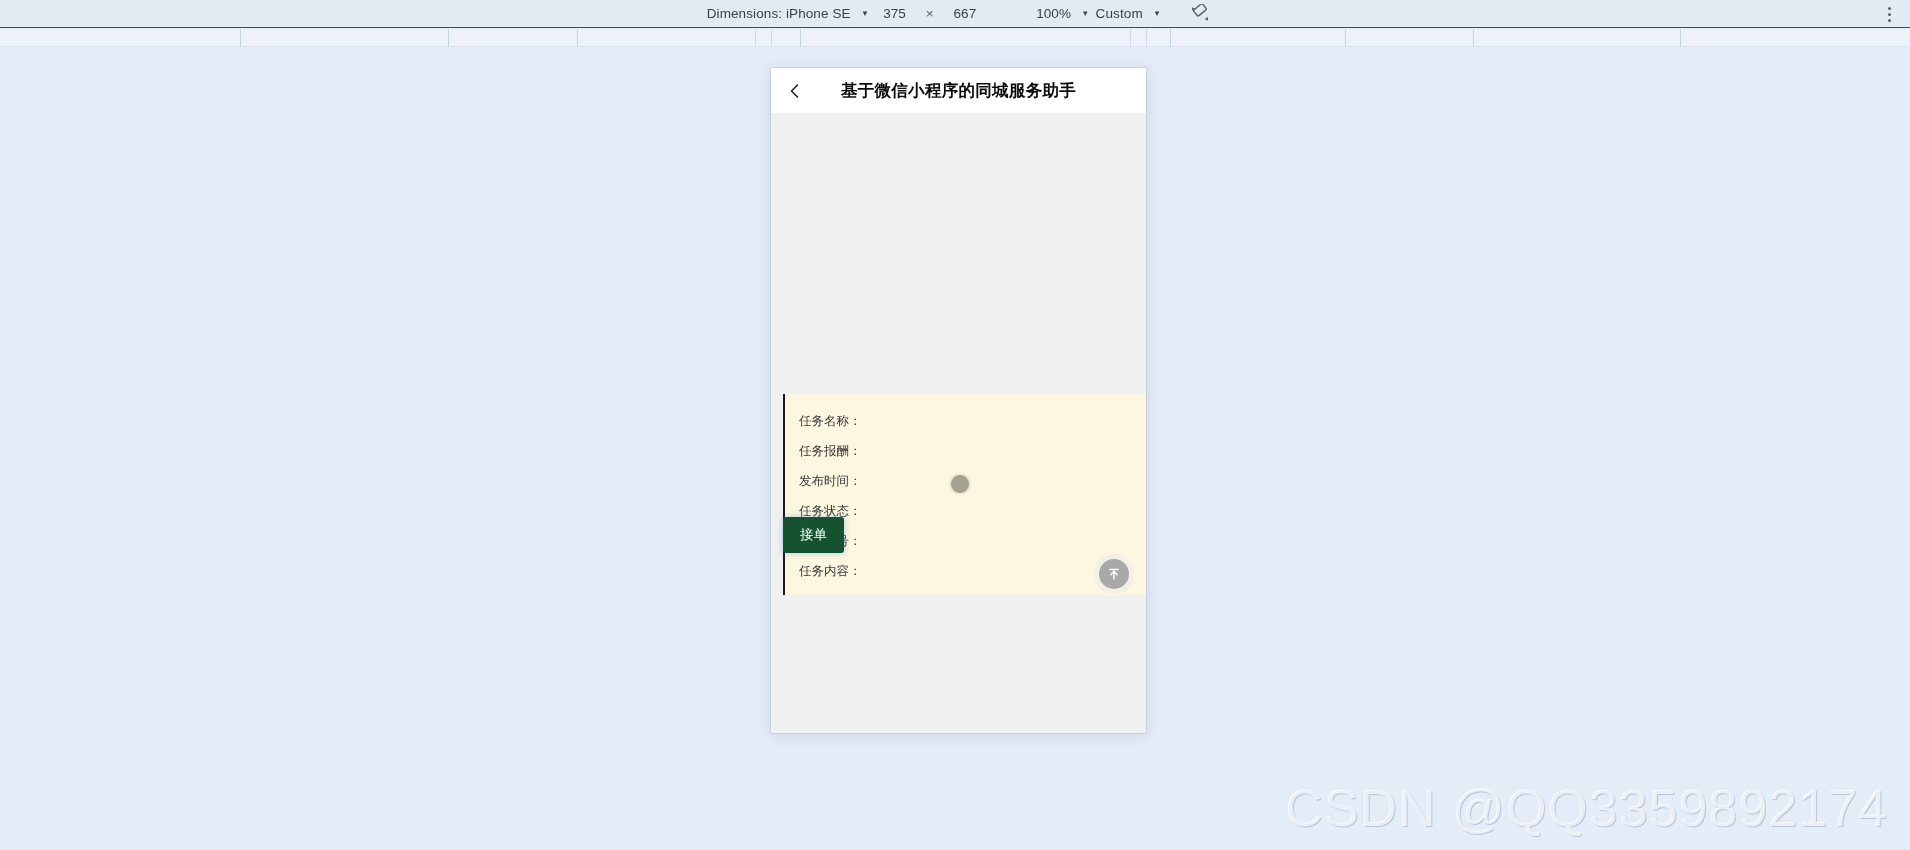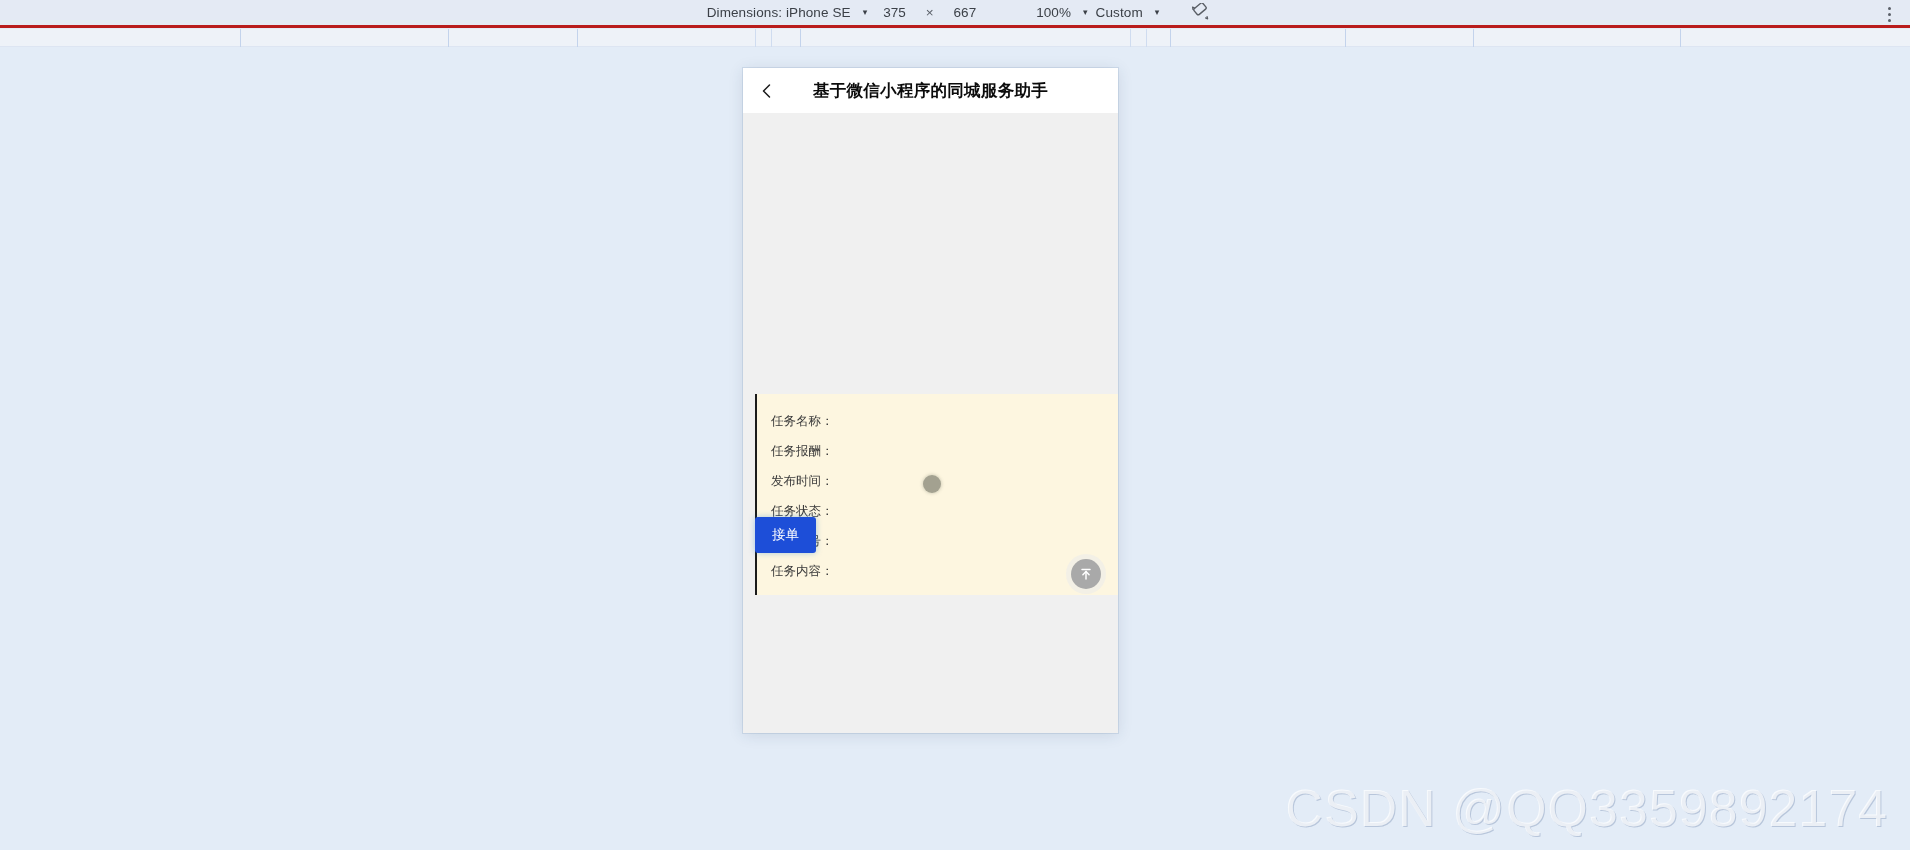--- a/index.html
+++ b/index.html
@@ -14,21 +14,21 @@
     position: relative;
   }
 
   
   #device-toolbar {
     position: absolute;
     top: 0; left: 0;
     width: 1910px;
     height: 28px;
     background: #e4eaf4;
-    border-bottom: 3px solid #b91c1c;
+    border-bottom: 1px solid #b91c1c;
     display: flex;
     align-items: center;
     justify-content: center;
     gap: 0px;
   }
   .tb-group {
     display: flex;
     align-items: center;
     height: 28px;
   }
@@ -101,21 +101,21 @@
     top: 0;
     width: 1px;
     height: 18px;
     background: #cfdcf0;
   }
   #ruler .tick.major { height: 18px; background: #c3d3ec; }
 
   
   #phone-frame {
     position: absolute;
-    left: 743px;
+    left: 771px;
     top: 68px;
     width: 375px;
     height: 665px;
     background: #f0f0f0;
     box-shadow: 0 2px 14px rgba(40,60,90,.13), 0 0 0 1px rgba(190,205,225,.55);
     overflow: hidden;
   }
   #app-header {
     height: 45px;
     background: #ffffff;
@@ -181,21 +181,21 @@
     box-shadow: 0 0 3px 1px rgba(150,150,130,.45);
   }
 
   
   #accept-button {
     position: absolute;
     left: 12px;
     top: 404px;
     min-width: 60px;
     padding: 9px 17px;
-    background: #1d4ed8;
+    background: #14532d;
     color: #ffffff;
     font-size: 13.5px;
     border: none;
     border-radius: 3px;
     cursor: pointer;
     font-family: Liberation Sans, sans-serif;
     box-shadow: 0 0 6px rgba(22,119,210,.35);
   }
 
   

